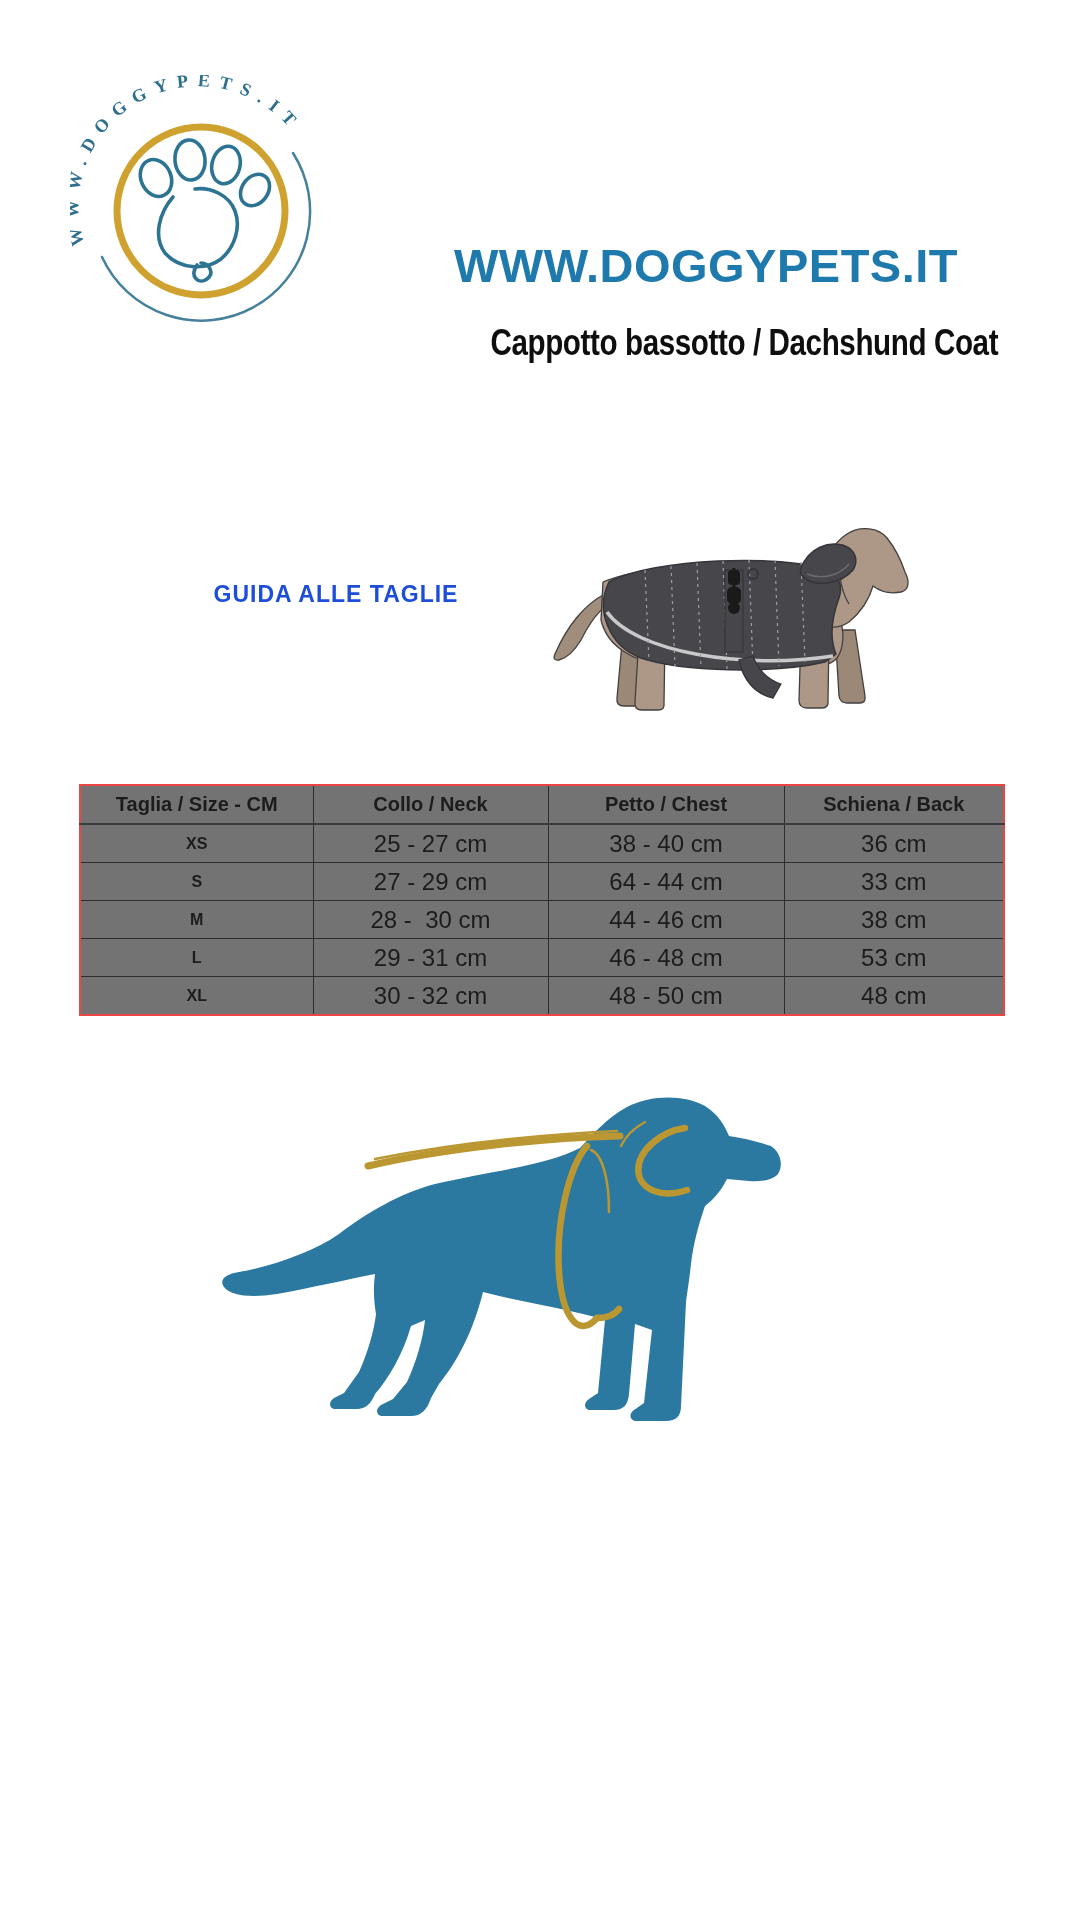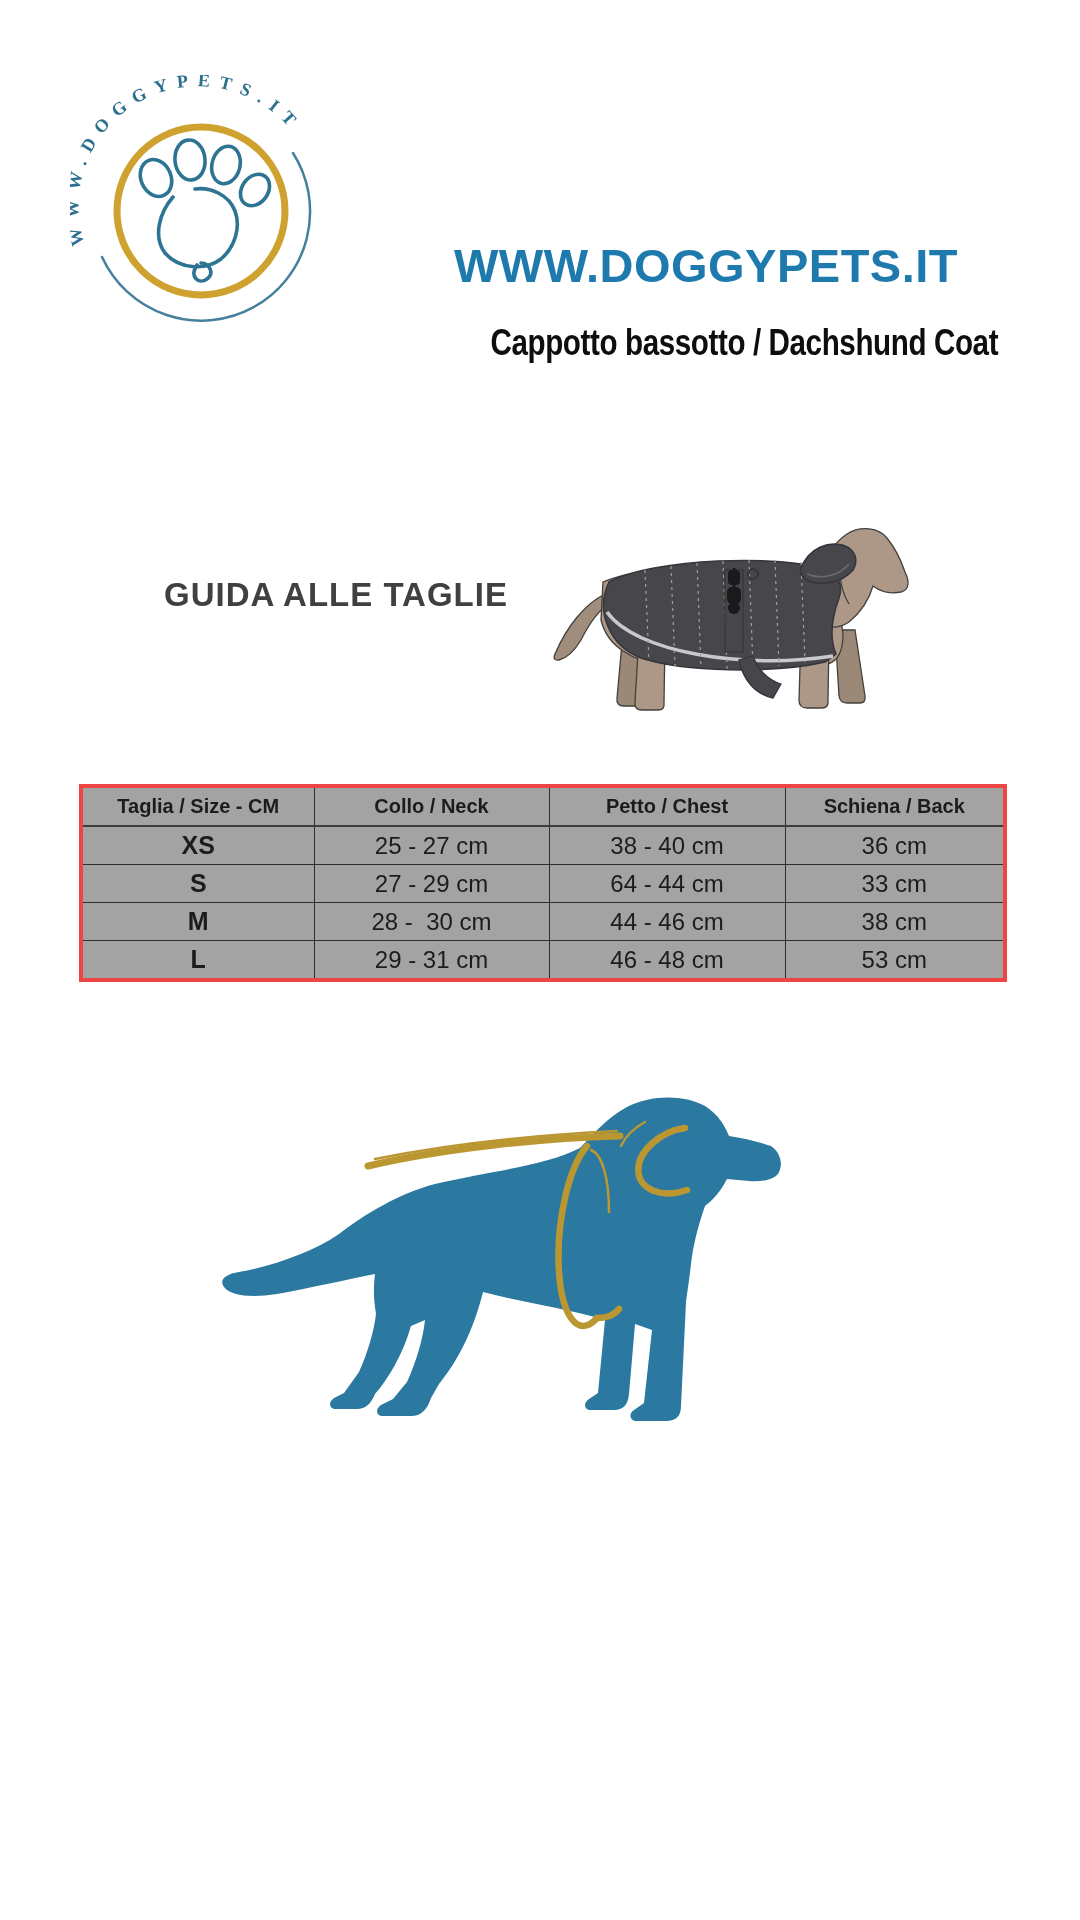--- a/index.html
+++ b/index.html
@@ -16,38 +16,38 @@
   }
   .brand-subtitle-wrap{left:350px;top:322px;width:712px;text-align:right;}
   .brand-subtitle{
     display:inline-block;font-size:37px;font-weight:bold;color:#0e0e0e;
     letter-spacing:-.5px;transform:scaleX(.8);transform-origin:center;
     white-space:nowrap;
   }
 
   
   .guide-heading{
-    left:96px;top:574px;width:480px;text-align:center;color:#404040;
-    font-size:33px;font-weight:bold;letter-spacing:1px;line-height:41px;
+    left:96px;top:574px;width:480px;text-align:center;color:#1d4ed8;
+    font-size:23px;font-weight:bold;letter-spacing:1px;line-height:41px;
   }
 
   
   table.size-table{
     position:absolute;left:79px;top:784px;width:924px;
-    border-collapse:collapse;table-layout:fixed;background:#a3a3a3;
-    border:4px solid #ef4444;
+    border-collapse:collapse;table-layout:fixed;background:#737373;
+    border:2px solid #ef4444;
     padding-left:23px;
   }
   .size-table th,.size-table td{
     border:1.5px solid #2d2d2d;text-align:center;vertical-align:middle;
     height:37px;padding:0;white-space:pre;color:#1c1c1c;
   }
   .size-table th{font-size:20px;font-weight:bold;border-bottom:2px solid #3c3c3c;}
   .size-table td{font-size:24px;font-weight:normal;}
-  .size-table td.size-cell{font-weight:bold;font-size:25px;}
+  .size-table td.size-cell{font-weight:bold;font-size:16px;}
 </style>
 </head>
 <body>
 
 <svg class="abs" style="left:70px;top:75px;" width="280" height="280" viewBox="0 0 280 280">
 
   <defs>
     <path id="logoTextArc" d="M 25,192 A 120,120 0 1 1 237,80" fill="none"></path>
   </defs>
   <text font-family="Liberation Serif, serif" font-size="18" font-weight="bold" letter-spacing="9" fill="#2d6f8e">
@@ -158,20 +158,26 @@
       <td class="size-cell">M</td>
       <td>28 -  30 cm</td>
       <td>44 - 46 cm</td>
       <td>38 cm</td>
     </tr>
     <tr>
       <td class="size-cell">L</td>
       <td>29 - 31 cm</td>
       <td>46 - 48 cm</td>
       <td>53 cm</td>
+    </tr>
+    <tr>
+      <td class="size-cell">XL</td>
+      <td>30 - 32 cm</td>
+      <td>48 - 50 cm</td>
+      <td>48 cm</td>
     </tr>
   </tbody>
 </table>
 
 <svg class="abs" style="left:215px;top:1088px;" width="580" height="340" viewBox="0 0 580 340">
 
   <path fill="#2b79a1" d="M 556,58
        C 565,64 569,76 563,86
        C 558,92 546,94 534,93
        L 512,91

